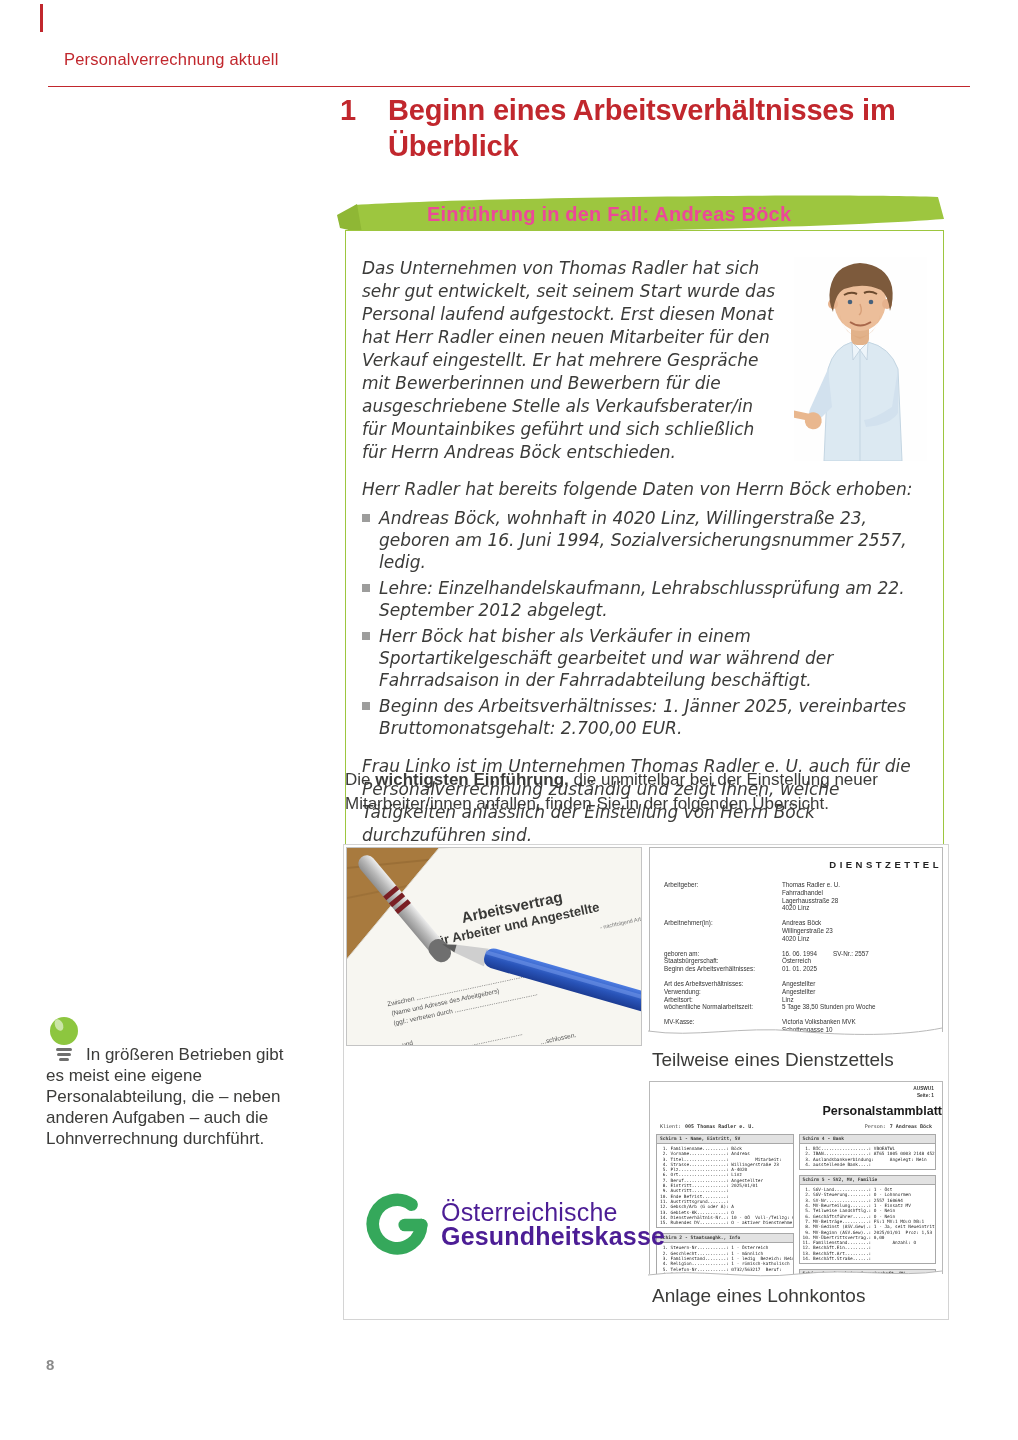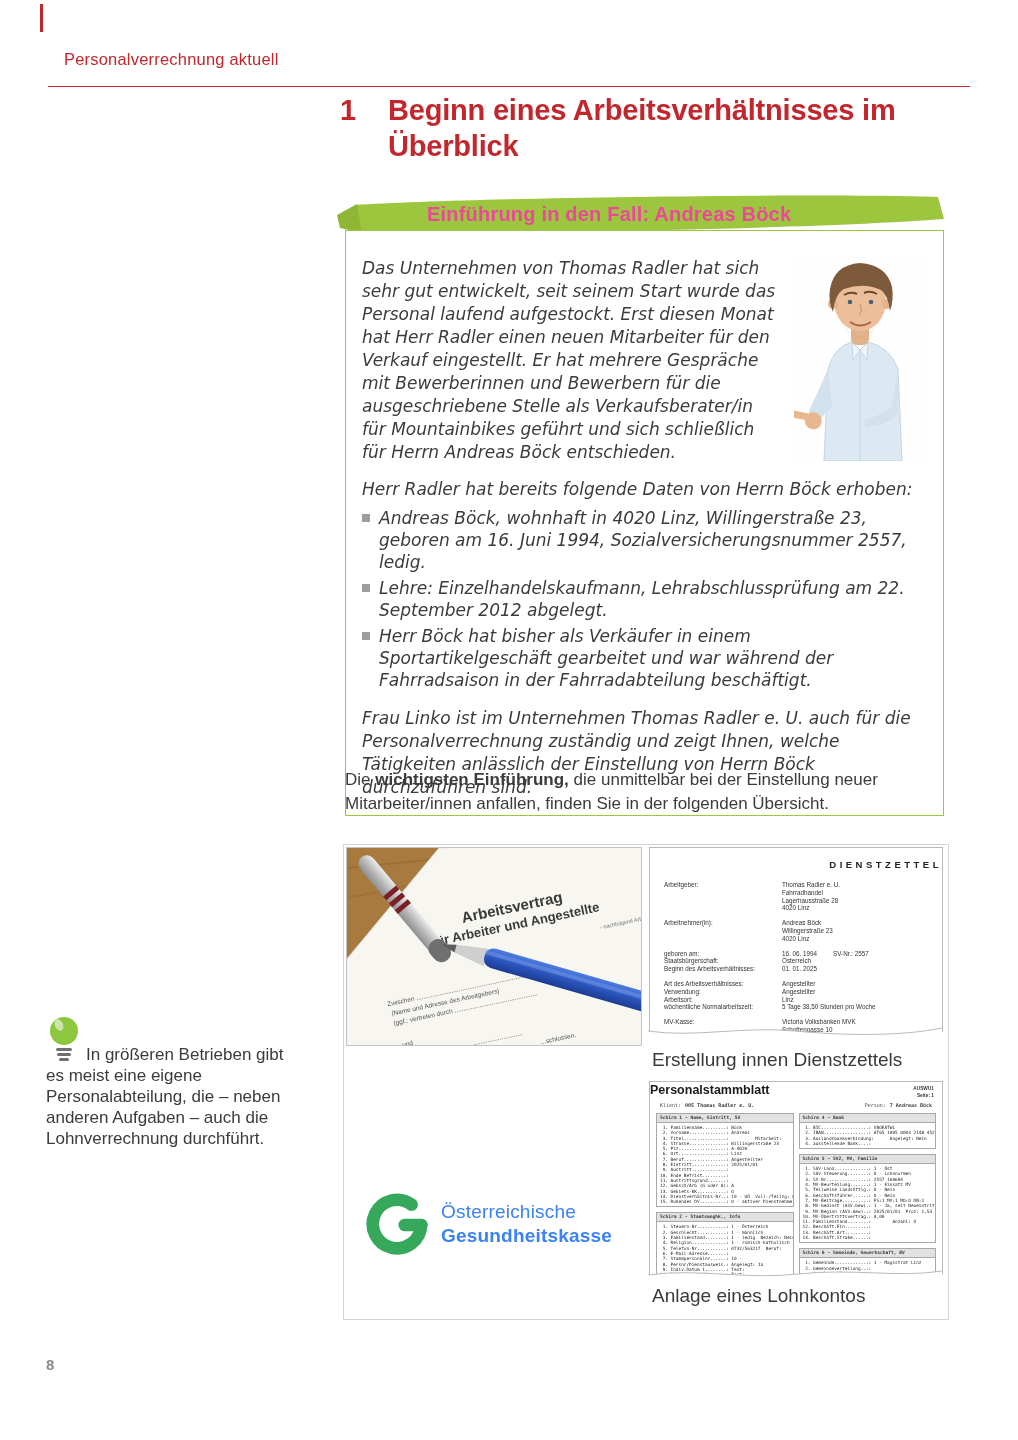--- a/index.html
+++ b/index.html
@@ -54,35 +54,35 @@
             color:#222;margin:11px 0 11px 0}
   .dz-row{display:flex;font-size:6.3px;line-height:7.8px;color:#333;padding:0 14px}
   .dz-row.gap{margin-top:7px}
   .dz-label{width:118px;flex:none}
   .dz-value{flex:1}
   .dz-extra{margin-left:16px}
 
   
   #sb-doc{padding:0}
   .sb-ref{position:absolute;right:8px;top:4px;font-weight:bold;font-size:4.8px;text-align:right;line-height:6.5px}
-  .sb-title{text-align:left;font-weight:bold;font-size:12.5px;color:#1a1a1a;margin-top:1px}
+  .sb-title{text-align:right;font-weight:bold;font-size:12.5px;color:#1a1a1a;margin-top:22px}
   .sb-meta{display:flex;font-family:"DejaVu Sans Mono",monospace;font-size:5px;margin:5px 10px 0 10px;gap:4px}
   .sb-meta .b{font-weight:bold}
   .sb-meta .spacer{flex:1}
   .sb-cols{display:flex;gap:5px;margin:5px 6px 0 6px}
   .sb-col{flex:1;min-width:0}
   .sb-box{border:1px solid #a8a8a8;margin-bottom:5px;background:#fff}
   .sb-box-title{background:#e2e2e2;font-family:"DejaVu Sans Mono",monospace;font-weight:bold;
                 font-size:4.6px;line-height:6px;padding:1px 3px;border-bottom:1px solid #a8a8a8}
   .sb-box-body{font-family:"DejaVu Sans Mono",monospace;font-size:4.4px;line-height:5.3px;
                white-space:pre;padding:2px 3px;color:#222;overflow:hidden}
 
   
   #oegk{left:22px;top:348px;display:flex;align-items:center;gap:13px;position:absolute}
-  #oegk-text{color:#3b82f6;font-size:19px;line-height:24px;letter-spacing:.2px}
+  #oegk-text{color:#4c1d95;font-size:25px;line-height:24px;letter-spacing:.2px}
   #oegk-text .l2{font-weight:bold}
 
   
   #tip-icon{left:48px;top:1016px;width:34px;height:50px}
   #tip-text{left:46px;top:1044px;width:248px;font-size:17px;line-height:21px;text-indent:40px}
 
   #page-number{left:46px;top:1356px;color:#8a8a8a;font-weight:bold;font-size:15px}
 </style>
 </head>
 <body>
@@ -137,20 +137,24 @@
         <span class="sq"></span>
         <span class="btx">Andreas Böck, wohnhaft in 4020 Linz, Willingerstraße 23, geboren am 16. Juni 1994, Sozialversicherungsnummer 2557, ledig.</span>
       </div>
       <div class="bullet">
         <span class="sq"></span>
         <span class="btx">Lehre: Einzelhandelskaufmann, Lehrabschlussprüfung am 22. September 2012 abgelegt.</span>
       </div>
       <div class="bullet">
         <span class="sq"></span>
         <span class="btx">Herr Böck hat bisher als Verkäufer in einem Sportartikelgeschäft gearbeitet und war während der Fahrradsaison in der Fahrradabteilung beschäftigt.</span>
+      </div>
+      <div class="bullet">
+        <span class="sq"></span>
+        <span class="btx">Beginn des Arbeitsverhältnisses: 1. Jänner 2025, vereinbartes Bruttomonatsgehalt: 2.700,00 EUR.</span>
       </div>
     </div>
   <p class="case-par" id="case-outro">Frau Linko ist im Unternehmen Thomas Radler e. U. auch für die Personalverrechnung zuständig und zeigt Ihnen, welche Tätigkeiten anlässlich der Einstellung von Herrn Böck durchzuführen sind.</p>
 </div>
 
 <div class="abs" id="overview-intro">
   <span>Die </span><b>wichtigsten Einführung,</b><span> die unmittelbar bei der Einstellung neuer Mitarbeiter/innen anfallen, finden Sie in der folgenden Übersicht.</span>
 </div>
 
 <div class="abs" id="figure-panel">
@@ -266,21 +270,21 @@
             <div class="dz-vline">Victoria Volksbanken MVK</div>
             <div class="dz-vline">Schottengasse 10</div>
           </div>
         </div>
       </div>
   </div>
   <svg id="dz-wave" viewBox="0 0 294 16" preserveAspectRatio="none">
     <path d="M0 7 C45 14 95 2 147 7 C200 12 255 12 294 4 L294 16 L0 16 Z" fill="#ffffff"></path>
     <path d="M0 7 C45 14 95 2 147 7 C200 12 255 12 294 4" fill="none" stroke="#b9b9b9" stroke-width="1"></path>
   </svg>
-  <div class="caption" id="caption-dz">Erstellung innen Dienstzettels</div>
+  <div class="caption" id="caption-dz">Teilweise eines Dienstzettels</div>
 
   <div class="doc" id="sb-doc">
     <div class="sb-ref">
       <div>AUSWU1</div>
       <div>Seite:  1</div>
     </div>
     <div class="sb-title">Personalstammblatt</div>
     <div class="sb-meta">
       <span>Klient:</span>
       <span class="b">005 Thomas Radler e. U.</span>

